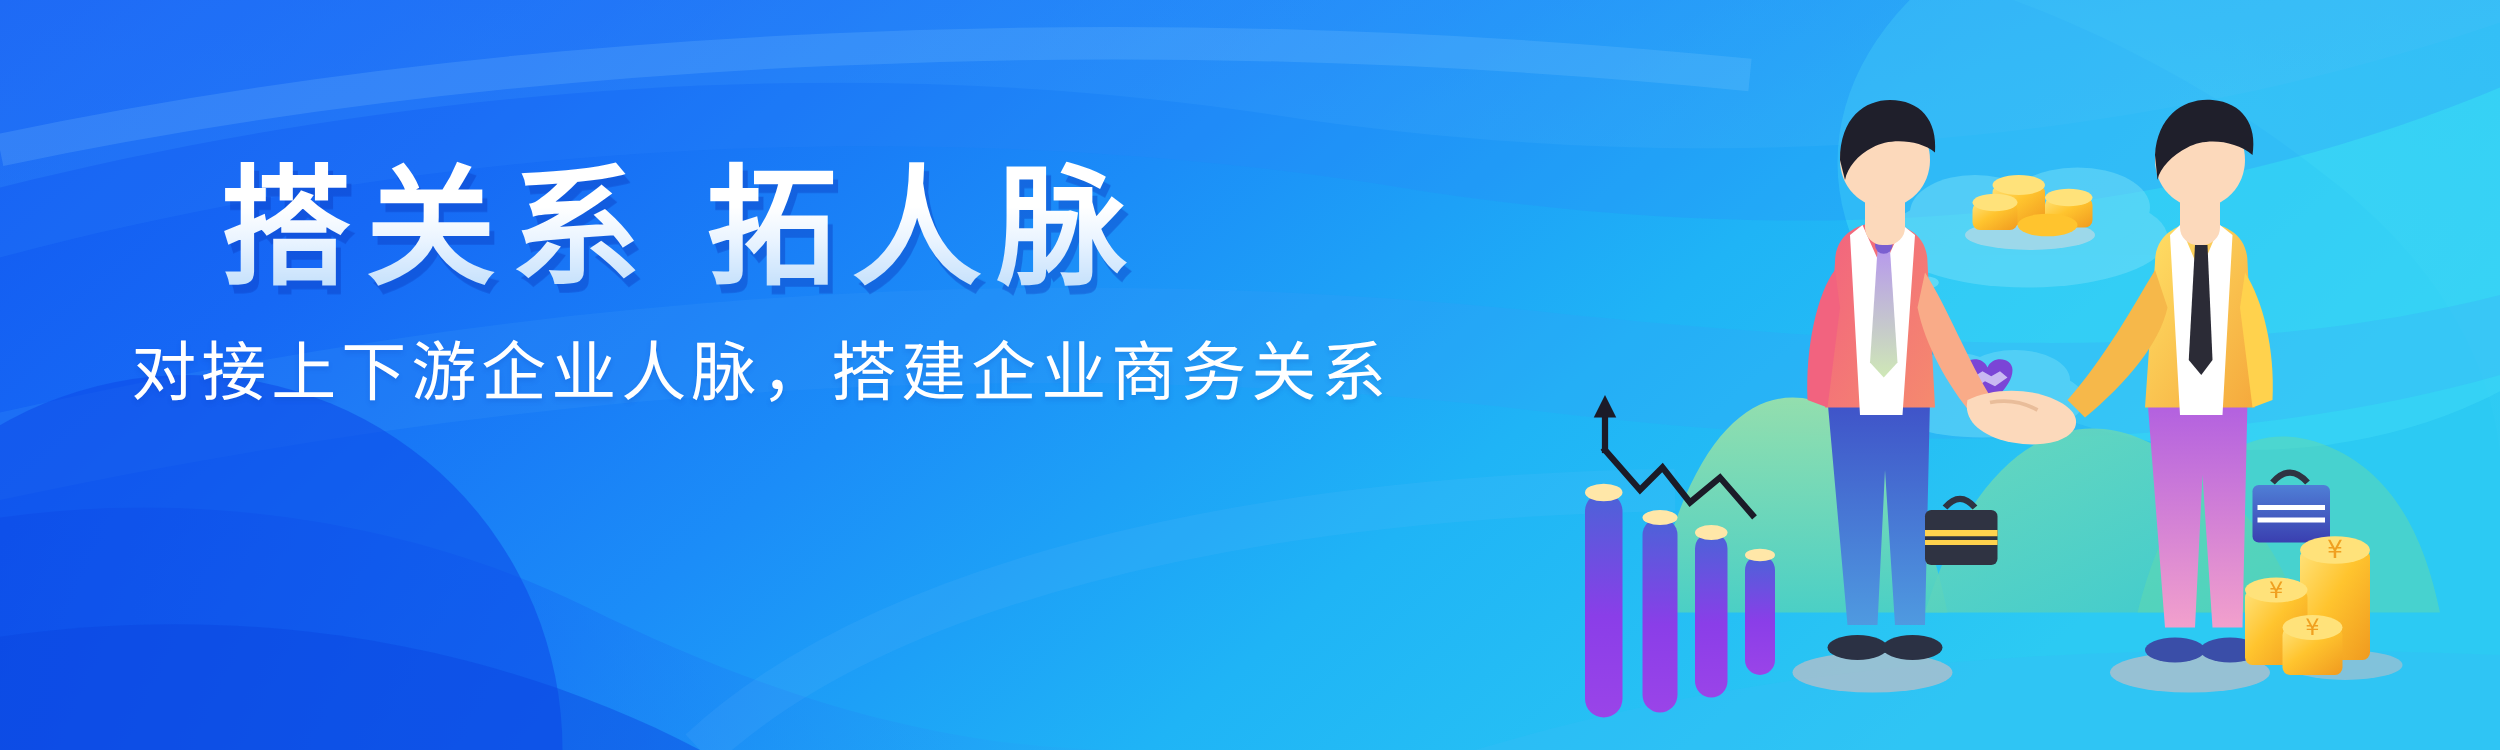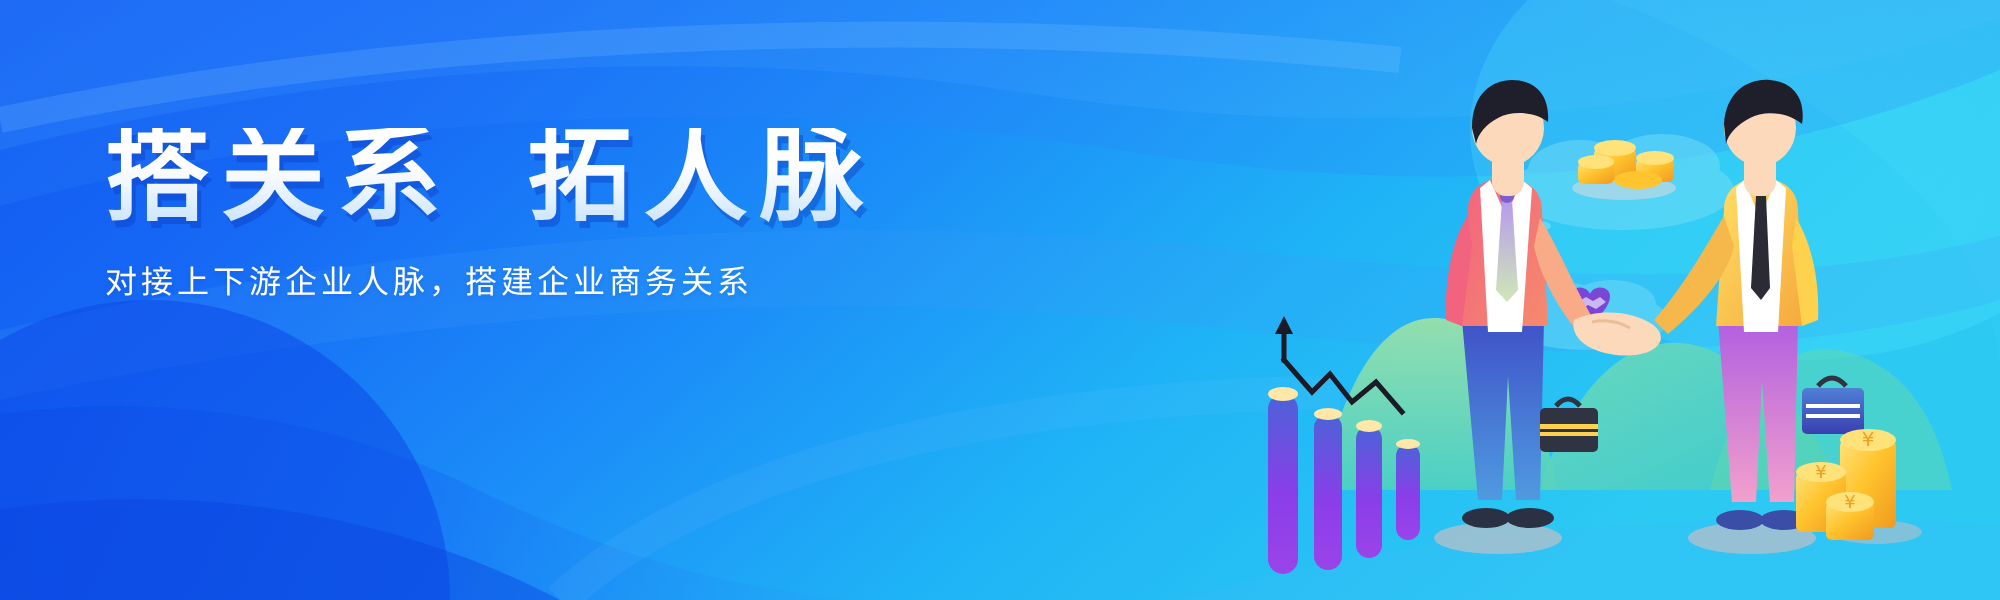--- a/index.html
+++ b/index.html
@@ -29,25 +29,26 @@
     line-height:1.06;
     letter-spacing:12px;
     margin:0;
     white-space:nowrap;
     background:linear-gradient(180deg,#ffffff 0%,#ffffff 34%,#eaf4ff 58%,#bcdcfb 100%);
     -webkit-background-clip:text;
     background-clip:text;
     color:transparent;
     -webkit-text-fill-color:transparent;
     filter:drop-shadow(4px 7px 0 rgba(9,58,190,.40));
-    font-family:Liberation Mono, monospace;
+    font-family:Liberation Sans, sans-serif;
+    text-align:center;
   }
   .subhead{
     margin:18px 0 0 0;
-    font-size:32px;
+    font-size:52px;
     letter-spacing:4px;
     color:#ffffff;
     white-space:nowrap;
     font-weight:400;
     font-family:Liberation Mono, monospace;
     text-shadow:0 2px 4px rgba(10,60,180,.18);
   }
 
   
   .illus{position:absolute;left:1240px;top:20px;width:760px;height:580px;}

